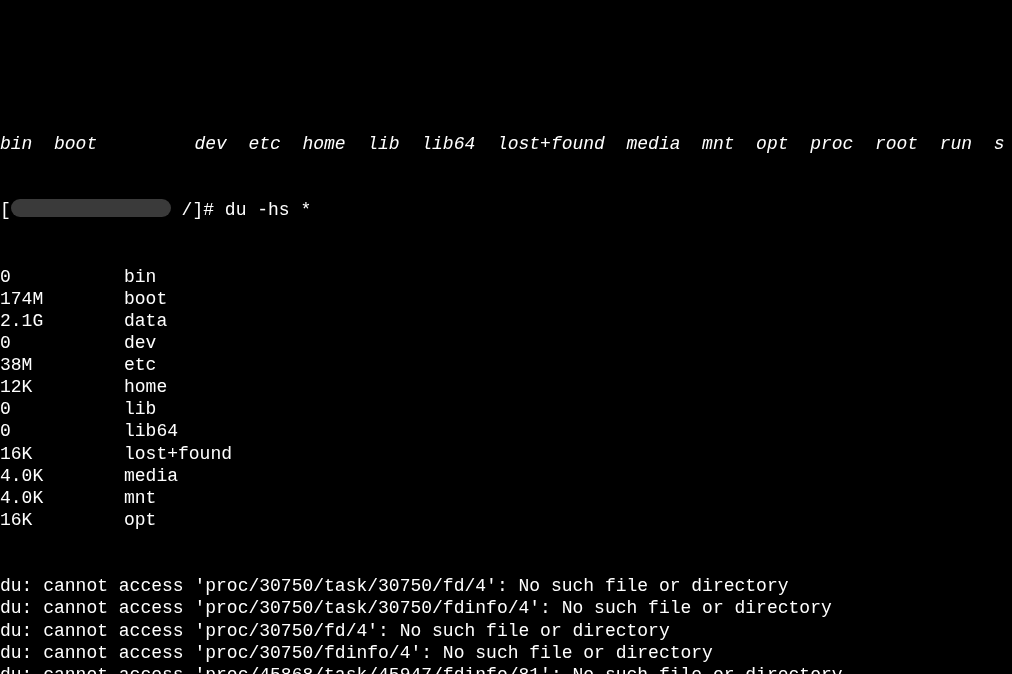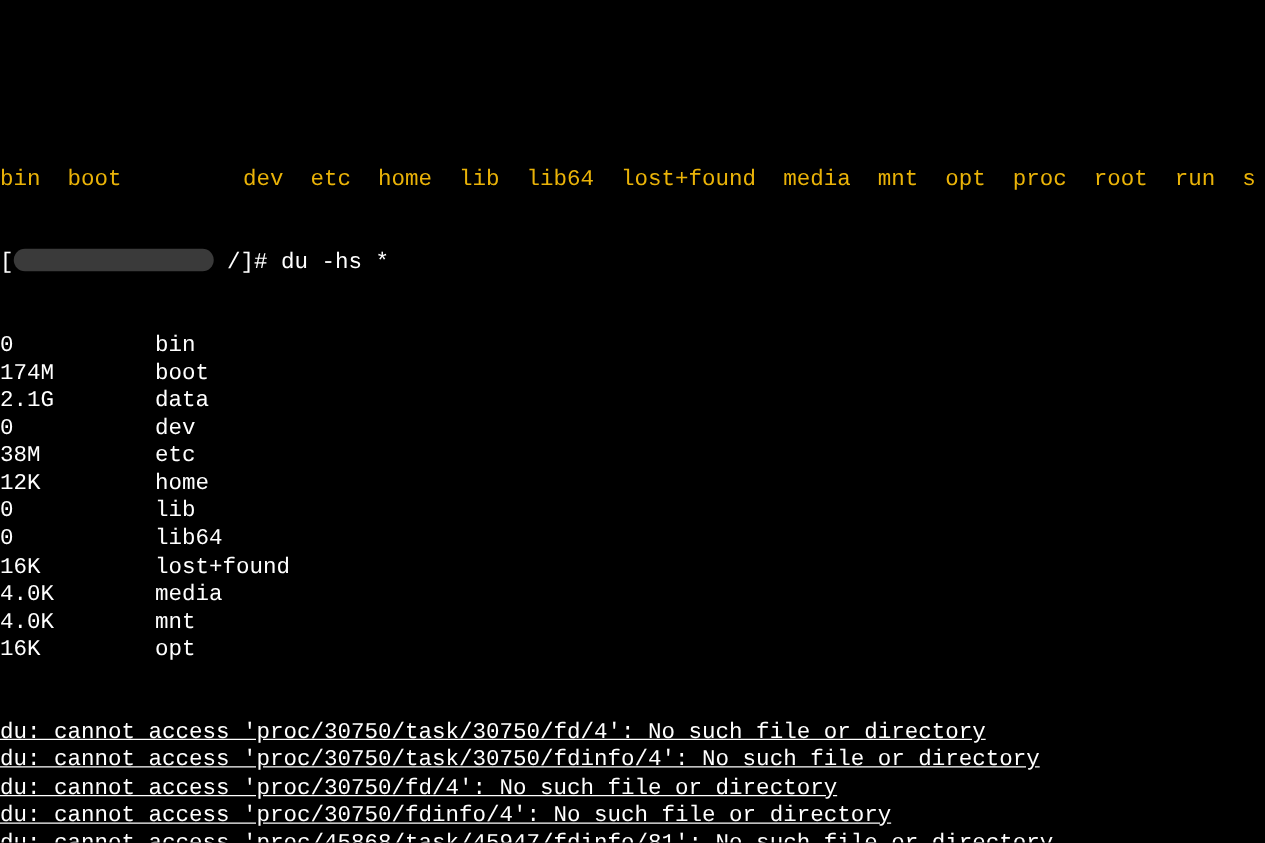--- a/index.html
+++ b/index.html
@@ -16,21 +16,22 @@
       padding: 0;
       width: 1012px;
       height: 674px;
       overflow: hidden;
       white-space: pre;
     }
     .terminal {
       padding: 0;
     }
     .top-row {
-      color: #eab308;
+      color: #ffffff;
+      font-style: italic;
     }
     .prompt-line {
       display: flex;
     }
     .prompt-bracket {
       color: #ffffff;
     }
     .prompt-hidden {
       background-color: #3a3a3a;
       border-radius: 10px;
@@ -49,21 +50,20 @@
     .size-col {
       display: inline-block;
       width: 80px;
     }
     .name-col {
       display: inline-block;
       margin-left: 44px;
     }
     .error-line {
       color: #ffffff;
-      text-decoration: underline;
     }
   </style>
 </head>
 <body>
 
 
 
 <div class="terminal">
   <div class="top-row">bin  boot         dev  etc  home  lib  lib64  lost+found  media  mnt  opt  proc  root  run  s</div>
   <div class="prompt-line"><span class="prompt-bracket">[</span><span class="prompt-hidden"></span><span class="prompt-path"> /]# </span><span>du -hs *</span></div>

